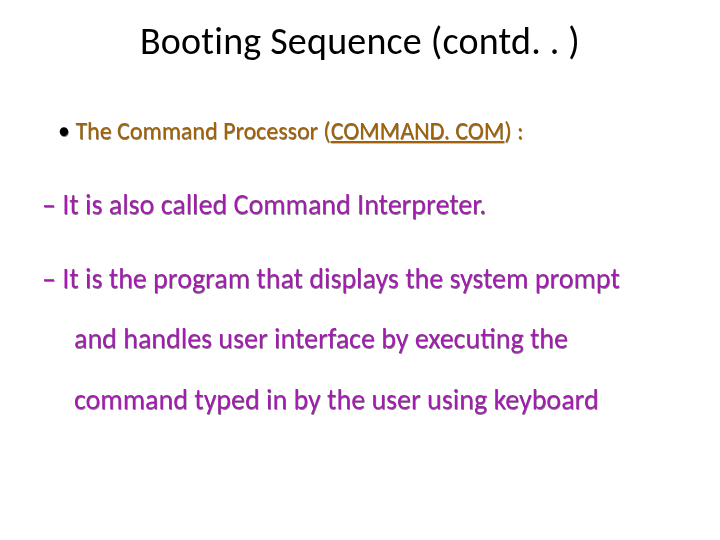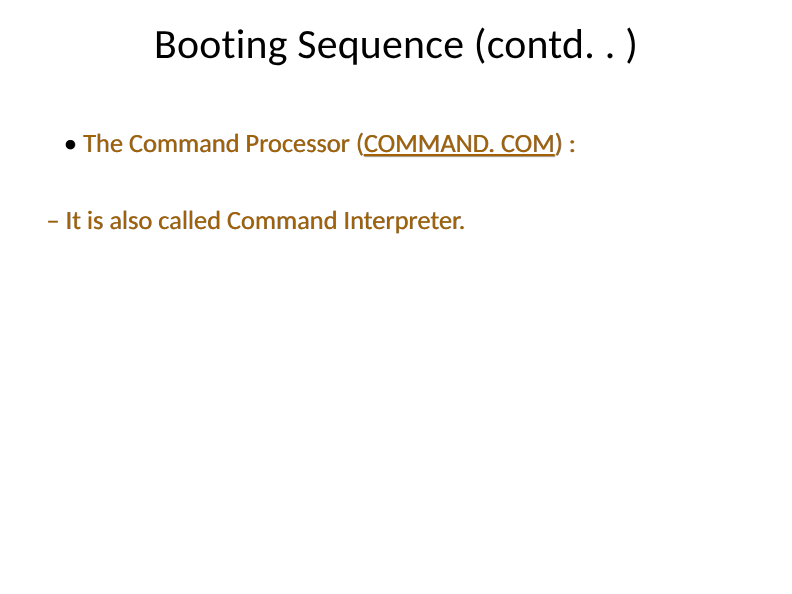--- a/index.html
+++ b/index.html
@@ -37,23 +37,23 @@
     font-size: 24px;
     color: #a16207;
     text-shadow: 0.5px 0.5px 0.5px rgba(120,120,120,0.9);
   }
   ul.level2 {
     list-style: none;
     padding: 0;
     margin: 0 0 0 2px;
   }
   ul.level2 > li {
-    font-size: 24px;
+    font-size: 28px;
     line-height: 2.15;
-    color: #a16207;
+    color: #a21caf;
     text-shadow: 0.5px 0.5px 0.5px rgba(120,120,120,0.9);
     margin-bottom: 14px;
   }
   ul.level2 > li::before {
     content: "– ";
   }
   .dash-continue {
     display: block;
     padding-left: 32px;
   }
@@ -68,14 +68,19 @@
   <h1 class="title">Booting Sequence (contd. . )</h1>
 
   <ul class="level1">
     <li>
       <span>The Command Processor (</span><span class="uline">COMMAND. COM</span><span>) :</span>
     </li>
   </ul>
 
   <ul class="level2">
     <li><span>It is also called Command Interpreter.</span></li>
+    <li>
+      <span>It is the program that displays the system prompt</span>
+      <span class="dash-continue">and handles user interface by executing the</span>
+      <span class="dash-continue">command typed in by the user using keyboard</span>
+    </li>
   </ul>
 </div>
 
 </body></html>

